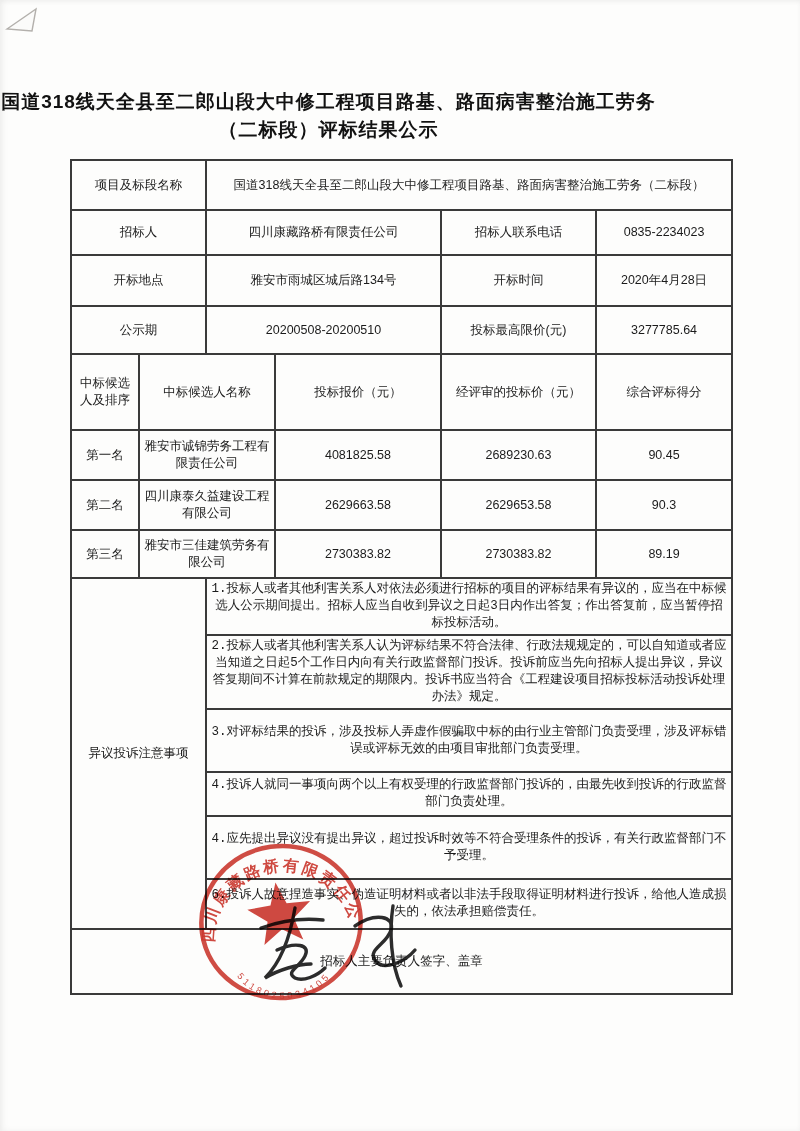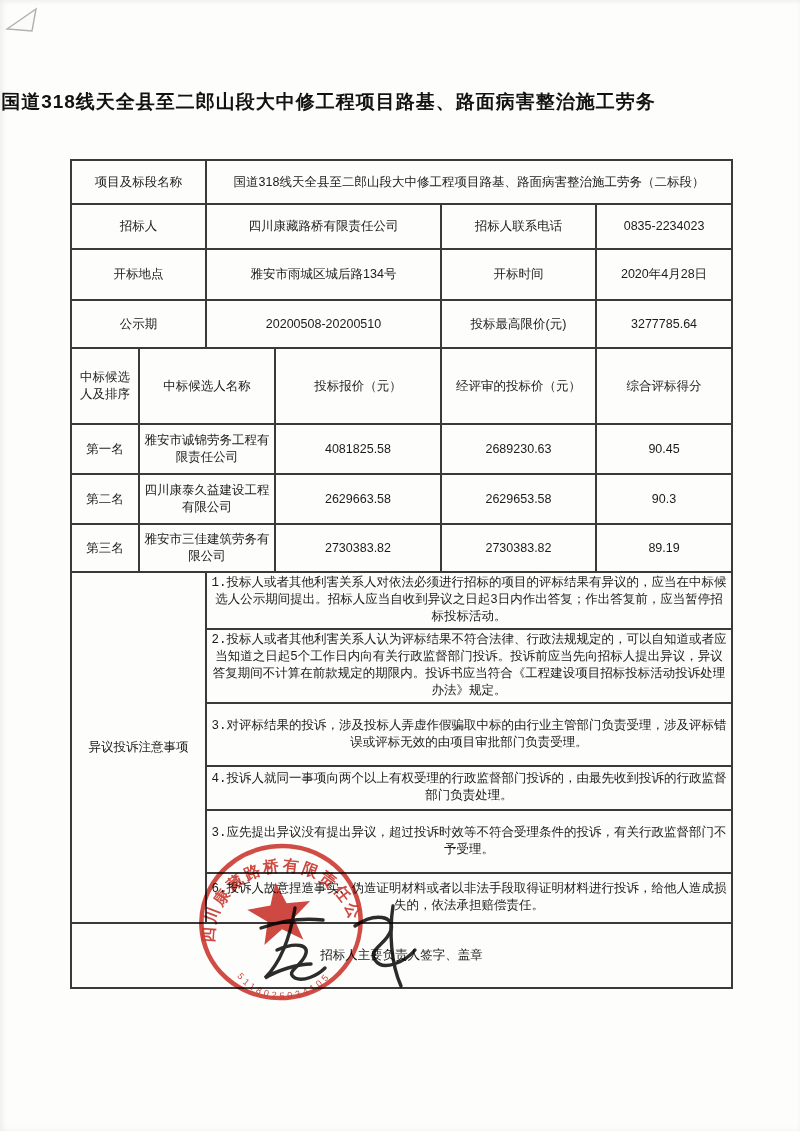--- a/index.html
+++ b/index.html
@@ -34,21 +34,21 @@
     padding:2px 4px; line-height:17px;
     overflow:hidden;
   }
   td.left { text-align:left; padding-left:8px;border-radius:6px; }
   td.notice-text {
     text-align:left; padding:4px 8px 4px 7px;
     font-size:12.3px; line-height:17px;font-family:Liberation Mono, monospace;
   }
   td.sign-cell { text-align:left; padding-left:4px; font-size:12.8px; }
 
-  tr.h44{height:44px} tr.h45{height:45px} tr.h51{height:51px} tr.h48{height:48px}
+  tr.h44{height:50px} tr.h45{height:45px} tr.h51{height:51px} tr.h48{height:48px}
   tr.h92{height:76px} tr.h50{height:50px}
   tr.n50{height:50px} tr.n72{height:72px} tr.n53{height:63px} tr.n44{height:44px}
   tr.h65{height:65px}
 
   .seal {
     position:absolute; left:191px; top:834px;
     width:180px; height:176px;
     mix-blend-mode:multiply; opacity:0.92;
     transform:rotate(-8deg);
   }
@@ -62,20 +62,21 @@
 <body>
 
 <div class="page">
 
   <svg class="fold" width="50" height="42" viewBox="0 0 50 42">
     <polygon points="7,29 36,9 32,31" fill="#fbfbfa" stroke="#b3b0ac" stroke-width="1.4"></polygon>
   </svg>
 
   <div class="doc-title">
     <div>国道318线天全县至二郎山段大中修工程项目路基、路面病害整治施工劳务</div>
+    <div>（二标段）评标结果公示</div>
   </div>
 
   <table class="result">
     <colgroup>
       <col style="width:68px">
         <col style="width:67px">
         <col style="width:69px">
       <col style="width:166px">
         <col style="width:155px">
         <col style="width:136px">
@@ -147,21 +148,21 @@
     <tr class="n72">
       <td colspan="4" class="notice-text">2.投标人或者其他利害关系人认为评标结果不符合法律、行政法规规定的，可以自知道或者应当知道之日起5个工作日内向有关行政监督部门投诉。投诉前应当先向招标人提出异议，异议答复期间不计算在前款规定的期限内。投诉书应当符合《工程建设项目招标投标活动投诉处理办法》规定。</td>
     </tr>
     <tr class="n53">
       <td colspan="4" class="notice-text">3.对评标结果的投诉，涉及投标人弄虚作假骗取中标的由行业主管部门负责受理，涉及评标错误或评标无效的由项目审批部门负责受理。</td>
     </tr>
     <tr class="n44">
       <td colspan="4" class="notice-text">4.投诉人就同一事项向两个以上有权受理的行政监督部门投诉的，由最先收到投诉的行政监督部门负责处理。</td>
     </tr>
     <tr class="n53">
-      <td colspan="4" class="notice-text">3.应先提出异议没有提出异议，超过投诉时效等不符合受理条件的投诉，有关行政监督部门不予受理。</td>
+      <td colspan="4" class="notice-text">4.应先提出异议没有提出异议，超过投诉时效等不符合受理条件的投诉，有关行政监督部门不予受理。</td>
     </tr>
     <tr class="n50">
       <td colspan="4" class="notice-text">6.投诉人故意捏造事实、伪造证明材料或者以非法手段取得证明材料进行投诉，给他人造成损失的，依法承担赔偿责任。</td>
     </tr>
 
     <tr class="h65">
       <td colspan="6" class="sign-cell">招标人主要负责人签字、盖章</td>
     </tr>
   </tbody>
     </table>

